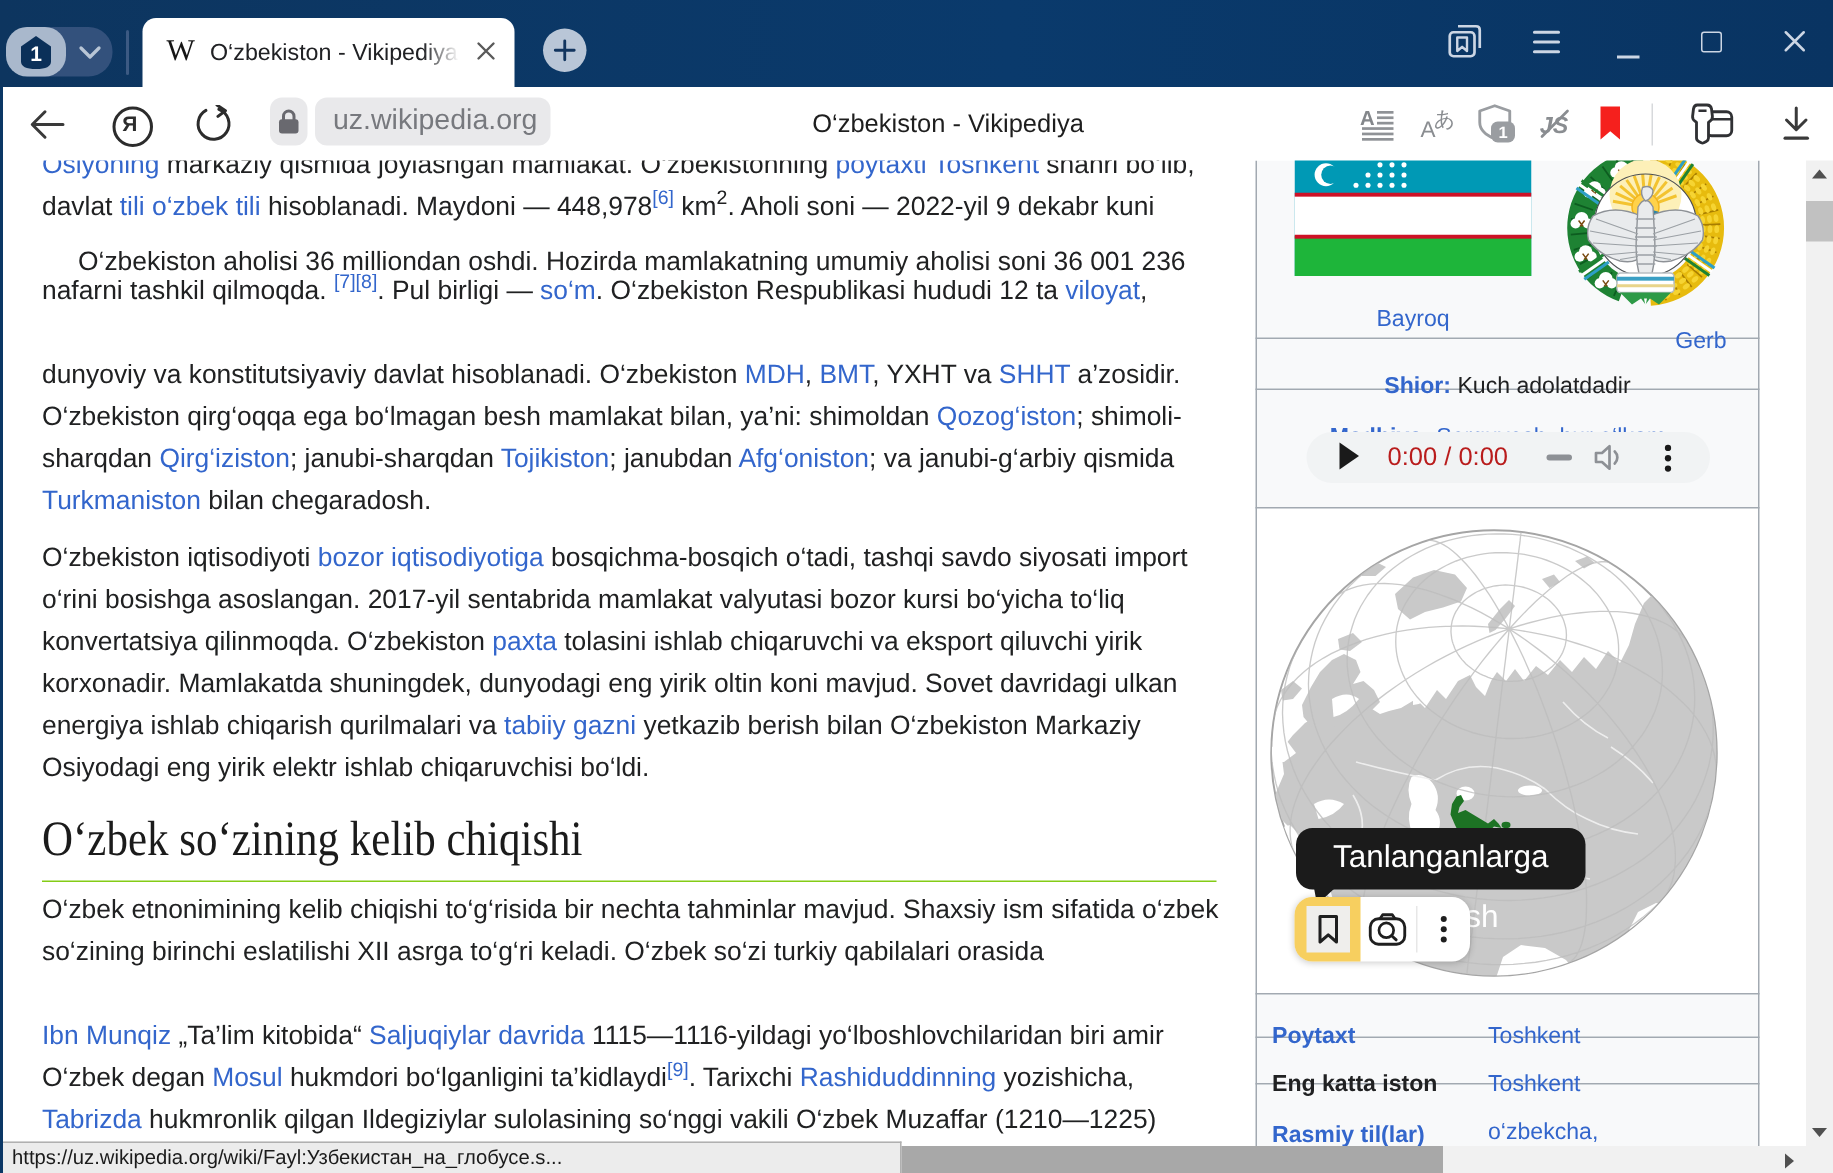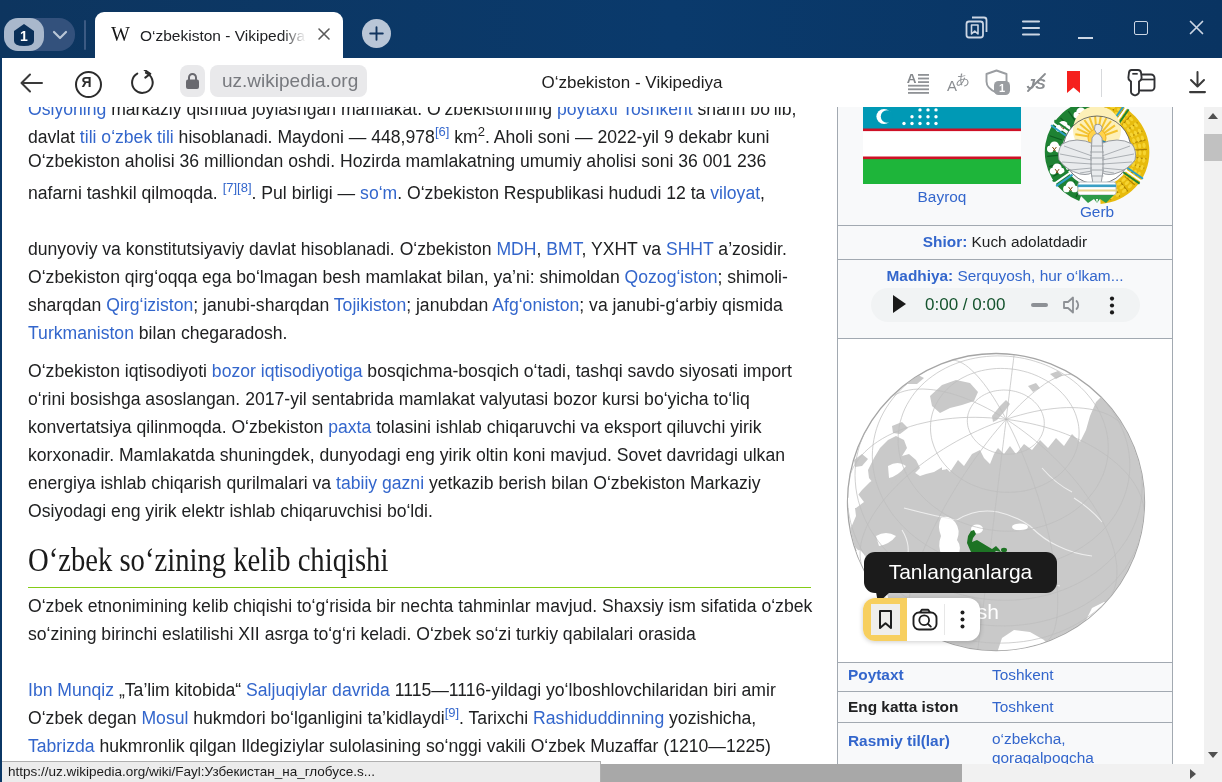--- a/index.html
+++ b/index.html
@@ -7,21 +7,21 @@
 .abs{position:absolute;}
 #titlebar{left:0;top:0;width:1222px;height:58px;background:linear-gradient(90deg,#0d355f,#0a3a6c 55%,#093462);}
 #tab{left:95px;top:12px;width:248px;height:46px;background:#fff;border-radius:9px 9px 0 0;}
 .tcurve{bottom:0;width:9px;height:9px;background:#fff;}
 .tcurvemask{bottom:0;width:9px;height:9px;background:#0b3765;}
 #addrbar{left:0;top:58px;width:1222px;height:49px;background:#fff;}
 #view{left:0;top:107px;width:1222px;height:657px;background:#fff;overflow:hidden;}
 .ln{position:absolute;white-space:nowrap;font-size:17.6px;line-height:28px;color:#202122;left:28px;}
 .ln a{color:#36c;text-decoration:none;}
 sup{font-size:13px;position:relative;top:-7px;vertical-align:baseline;line-height:0;}
-.ibtext{font-size:15.4px;color:#202122;}
+.ibtext{font-size:15.4px;color:#202122;margin-top:16px;}
 .ibtext a{color:#36c;text-decoration:none;}
 b.bl{color:#36c;}
 .ctr{text-align:center;}
 #statustip{left:0;top:761px;width:601px;height:21px;background:#ececec;border:1px solid #b0b0b0;border-left:none;border-bottom:none;box-sizing:border-box;font-size:13.5px;color:#1b1b1b;line-height:20px;padding-left:8px;}
 .scrtrack{background:#f1f1f1;}
 </style></head><body>
 <div id="win">
 <div id="titlebar" class="abs"></div>
 <div class="abs" style="left:4px;top:18px;width:71px;height:33px;border-radius:16px;background:#33517c;"></div>
 <div class="abs" style="left:4px;top:18px;width:40px;height:33px;border-radius:14px;background:#a9b8cc;"></div>
@@ -117,21 +117,21 @@
 <path d="M6.3 5.8 h5.4" stroke-width="1.7"></path>
 </g>
     </svg>
 <svg class="abs" style="left:1186px;top:70px" width="23" height="26" viewBox="0 0 23 26">
 <path d="M11.5 2 V16 M5 10 L11.5 16.5 L18 10" fill="none" stroke="#3a3a3a" stroke-width="2" stroke-linecap="round" stroke-linejoin="round"></path>
 <rect x="3" y="21" width="17" height="2.2" rx="1.1" fill="#3a3a3a"></rect>
     </svg>
     <div id="view" class="abs">
       <div class="ln" style="top:-12px;"><a>Osiyoning</a> markaziy qismida joylashgan mamlakat. O‘zbekistonning <a>poytaxti Toshkent</a> shahri bo‘lib,</div>
 <div class="ln" style="top:16px;">davlat <a>tili o‘zbek tili</a> hisoblanadi. Maydoni — 448,978<sup><a>[6]</a></sup> km<sup>2</sup>. Aholi soni — 2022-yil 9 dekabr kuni</div>
-<div class="ln" style="top:40px;">O‘zbekiston aholisi 36 milliondan oshdi. Hozirda mamlakatning umumiy aholisi soni 36 001 236</div>
+<div class="ln" style="top:53px;margin-left:24px;">O‘zbekiston aholisi 36 milliondan oshdi. Hozirda mamlakatning umumiy aholisi soni 36 001 236</div>
 <div class="ln" style="top:72px;">nafarni tashkil qilmoqda. <sup><a>[7][8]</a></sup>. Pul birligi — <a>so‘m</a>. O‘zbekiston Respublikasi hududi 12 ta <a>viloyat</a>,</div>
 <div class="ln" style="top:128px;">dunyoviy va konstitutsiyaviy davlat hisoblanadi. O‘zbekiston <a>MDH</a>, <a>BMT</a>, YXHT va <a>SHHT</a> a’zosidir.</div>
 <div class="ln" style="top:156px;">O‘zbekiston qirg‘oqqa ega bo‘lmagan besh mamlakat bilan, ya’ni: shimoldan <a>Qozog‘iston</a>; shimoli-</div>
 <div class="ln" style="top:184px;">sharqdan <a>Qirg‘iziston</a>; janubi-sharqdan <a>Tojikiston</a>; janubdan <a>Afg‘oniston</a>; va janubi-g‘arbiy qismida</div>
 <div class="ln" style="top:212px;"><a>Turkmaniston</a> bilan chegaradosh.</div>
 <div class="ln" style="top:250px;">O‘zbekiston iqtisodiyoti <a>bozor iqtisodiyotiga</a> bosqichma-bosqich o‘tadi, tashqi savdo siyosati import</div>
 <div class="ln" style="top:278px;">o‘rini bosishga asoslangan. 2017-yil sentabrida mamlakat valyutasi bozor kursi bo‘yicha to‘liq</div>
 <div class="ln" style="top:306px;">konvertatsiya qilinmoqda. O‘zbekiston <a>paxta</a> tolasini ishlab chiqaruvchi va eksport qiluvchi yirik</div>
 <div class="ln" style="top:334px;">korxonadir. Mamlakatda shuningdek, dunyodagi eng yirik oltin koni mavjud. Sovet davridagi ulkan</div>
 <div class="ln" style="top:362px;">energiya ishlab chiqarish qurilmalari va <a>tabiiy gazni</a> yetkazib berish bilan O‘zbekiston Markaziy</div>
@@ -351,26 +351,26 @@
           </g>
           <g stroke="#9ba0a5" stroke-width="0.9" fill="none">
             <path d="M46.5 46 H59.5 M46 52 H60 M46 58 H60.5 M46 64 H60.5 M46.5 70 H60 M47 76 H59.5"></path>
           </g>
           <rect x="34" y="82" width="38" height="13" rx="2.5" fill="#fff" stroke="#b9bec2" stroke-width="1"></rect>
           <rect x="34" y="84.5" width="38" height="2.6" fill="#3a9fc4"></rect>
           <rect x="34" y="89.5" width="38" height="2" fill="#e8d48a"></rect>
           <path d="M36 95 L44 103 50 99 53 103 56 99 62 103 70 95 Z" fill="#2d9a47"></path>
           <path d="M52 99 L53 104 54 99 Z" fill="#fff"></path>
         </svg></div>
-<div class="abs ctr ibtext" style="left:1043px;top:96px;width:108px;"><a>Gerb</a></div>
+<div class="abs ctr ibtext" style="left:1043px;top:96px;width:108px;text-align:right;"><a>Gerb</a></div>
 <div class="abs ctr ibtext" style="left:838px;top:126px;width:334px;"><b class="bl">Shior:</b> Kuch adolatdadir</div>
 <div class="abs ctr ibtext" style="left:838px;top:160px;width:334px;"><b class="bl">Madhiya:</b> <a>Serquyosh, hur o‘lkam...</a></div>
 <div class="abs" style="left:871px;top:181px;width:269px;height:34px;border-radius:17px;background:#f1f3f4;"></div>
 <div class="abs" style="left:893px;top:188px;width:0;height:0;border-left:13px solid #1a1a1a;border-top:9px solid transparent;border-bottom:9px solid transparent;"></div>
-<div class="abs" style="left:925px;top:181px;height:34px;line-height:33px;font-size:17px;color:#14532d;">0:00 / 0:00</div>
+<div class="abs" style="left:925px;top:181px;height:34px;line-height:33px;font-size:17px;color:#b91c1c;">0:00 / 0:00</div>
 <div class="abs" style="left:1031px;top:196px;width:17px;height:3.5px;border-radius:2px;background:#8d9095;"></div>
 <svg class="abs" style="left:1062px;top:188px" width="21" height="20" viewBox="0 0 21 20">
 <path d="M2 7 H6 L11 2.5 V17.5 L6 13 H2 Z" fill="none" stroke="#8d9095" stroke-width="1.8" stroke-linejoin="round"></path>
 <path d="M14.5 6 A5.5 5.5 0 0 1 14.5 14" fill="none" stroke="#8d9095" stroke-width="1.8" stroke-linecap="round"></path>
       </svg>
 <svg class="abs" style="left:1108px;top:189px" width="8" height="19" viewBox="0 0 8 19">
 <g fill="#1a1a1a">
           <circle cx="4" cy="2.6" r="2.1"></circle>
           <circle cx="4" cy="9.5" r="2.1"></circle>
           <circle cx="4" cy="16.4" r="2.1"></circle>

